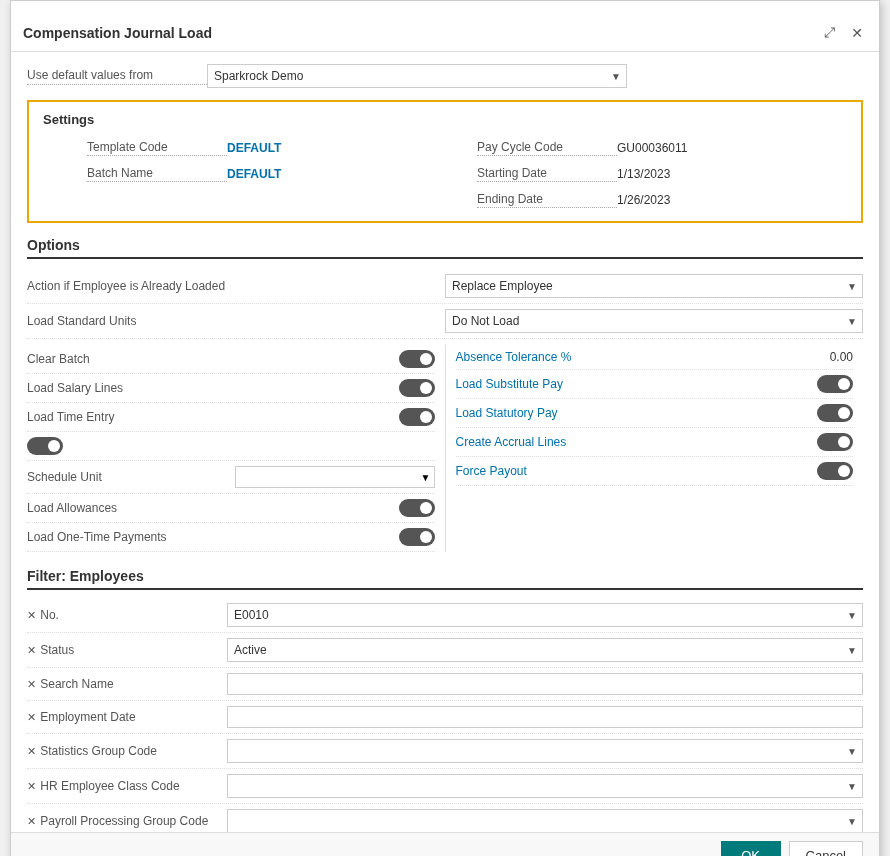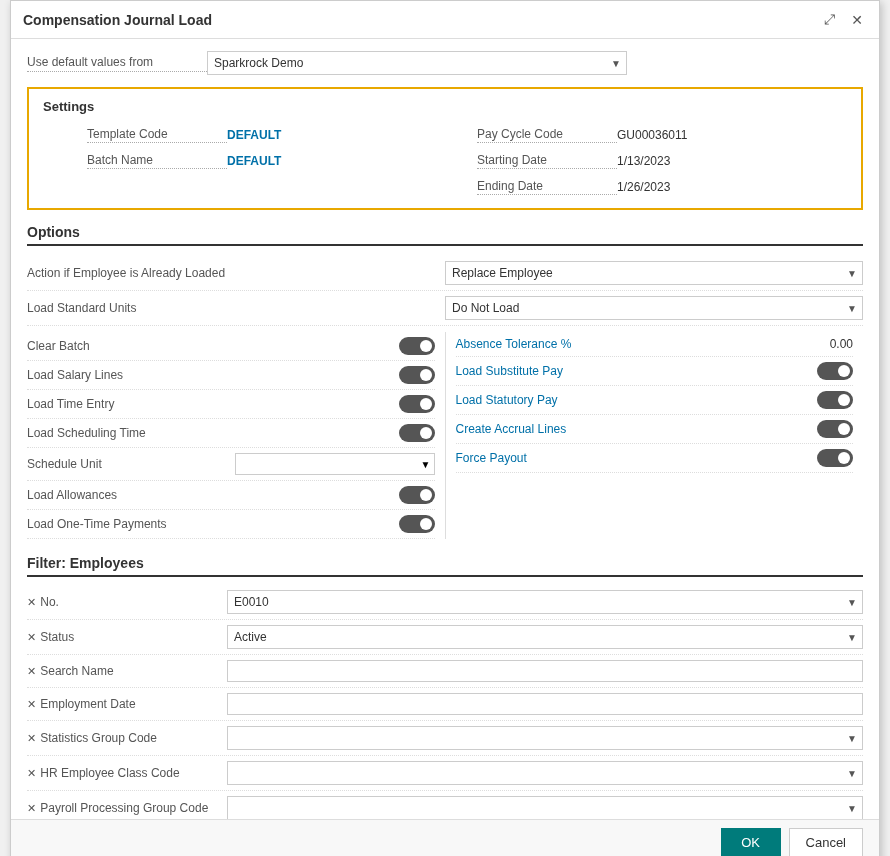--- a/index.html
+++ b/index.html
@@ -19,20 +19,21 @@
       width: 870px;
       box-shadow: 2px 2px 8px rgba(0,0,0,0.2);
     }
     .dialog-header {
       display: flex;
       justify-content: space-between;
       align-items: center;
       padding: 8px 12px;
       border-bottom: 1px solid #ddd;
       background: #fff;
+      margin-top: 13px;
     }
     .dialog-title {
       font-size: 14px;
       font-weight: 600;
       color: #333;
     }
     .header-icons {
       display: flex;
       gap: 8px;
       align-items: center;
@@ -379,21 +380,20 @@
           <div class="option-row">
             <span class="option-label">Load Time Entry</span>
             <div class="toggle toggle-on">
               <div class="toggle-track">
                   <div class="toggle-thumb"></div>
                 </div>
             </div>
           </div>
 
           <div class="option-row">
-            <span class="option-label">Load Scheduling Time</span>
             <div class="toggle toggle-on">
               <div class="toggle-track">
                   <div class="toggle-thumb"></div>
                 </div>
             </div>
           </div>
 
           <div class="option-row">
             <span class="option-label">Schedule Unit</span>
             <div style="position:relative; width:200px;">

